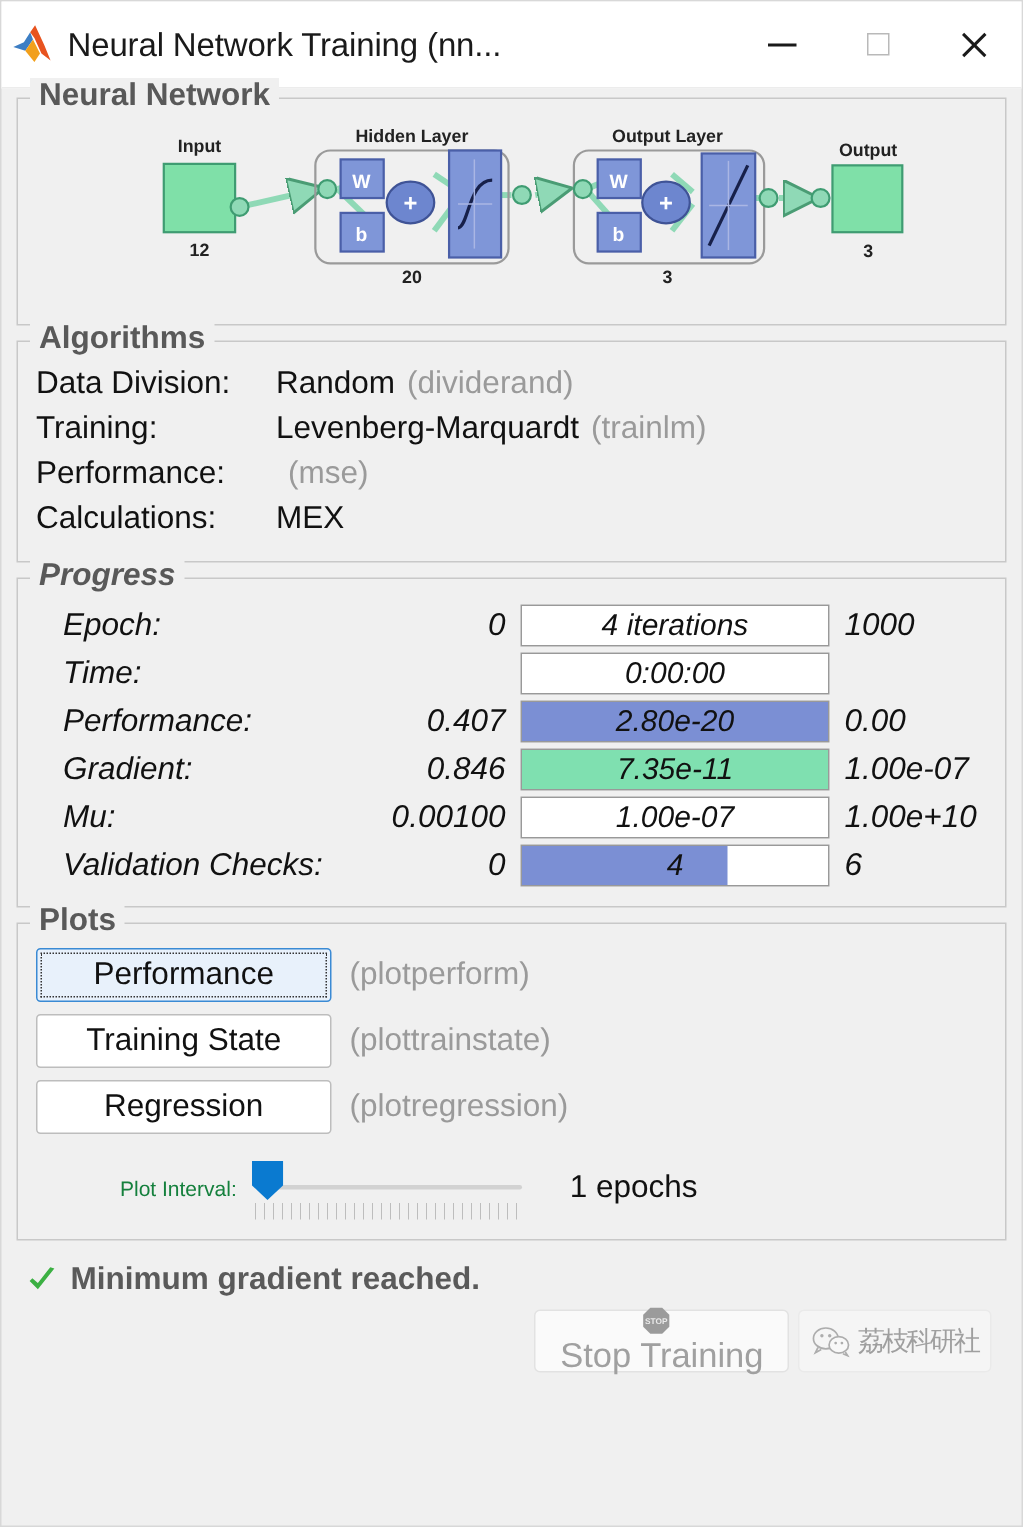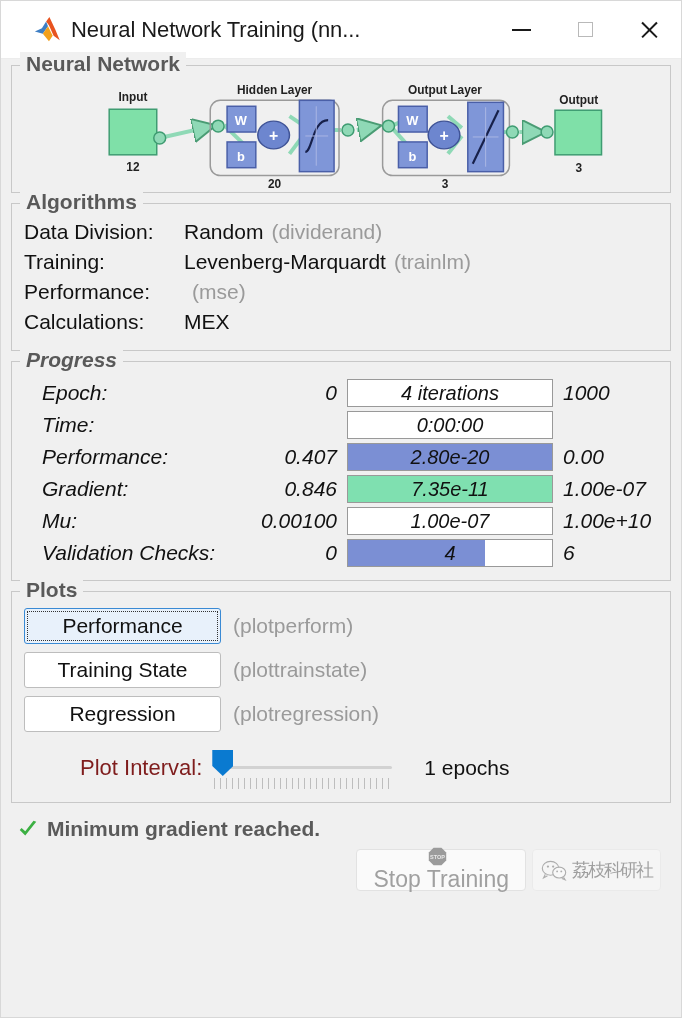--- a/index.html
+++ b/index.html
@@ -15,21 +15,21 @@
     background: #f0f0f0;
     border: 1px solid #d8d8d8;
     display: flex; flex-direction: column;
   }
 
   
   #titlebar {
     height: 58px; flex: 0 0 58px;
     background: #ffffff;
     display: flex; align-items: center;
-    padding-left: 32px;
+    padding-left: 6px;
     border-bottom: 1px solid #ececec;
   }
   #app-icon { width: 30px; height: 30px; flex: 0 0 30px; margin-right: 8px; }
   #title-text {
     font-size: 22px; color: #1a1a1a;
     white-space: nowrap; letter-spacing: -0.1px;
   }
   #winctl { margin-left: auto; display: flex; height: 100%; }
   .wbtn {
     width: 64px; height: 100%;
@@ -57,21 +57,21 @@
     padding: 14px 12px 12px 12px;
   }
   .group > .glabel {
     position: absolute; top: -14px; left: 8px;
     background: #f0f0f0; padding: 0 6px;
     font-size: 21px; font-weight: bold; color: #595959;
     white-space: nowrap;
   }
 
   
-  #nn-group { height: 128px; padding-top: 10px; }
+  #nn-group { height: 152px; padding-top: 10px; }
   #nn-diagram { width: 100%; height: 118px; display: block; }
 
   
   #algo-group { padding: 16px 27px 10px 12px; }
   .algo-row { display: flex; align-items: baseline; height: 30px; }
   .algo-key   { width: 160px; font-size: 21px; color: #111; flex: 0 0 160px; }
   .algo-val   { font-size: 21px; color: #111; }
   .algo-fn    { font-size: 21px; color: #9a9a9a; margin-left: 8px; }
 
   
@@ -102,21 +102,21 @@
     background: #ffffff; border: 1px solid #bdbdbd; border-radius: 3px;
     color: #111; cursor: default;
   }
   .plot-btn.focused {
     background: #e8f1fb; border: 1px solid #3a8ad4;
     outline: 1px dotted #333; outline-offset: -4px;
   }
   .plot-fn { font-size: 21px; color: #9a9a9a; margin-left: 12px; }
 
   #interval-row { display: flex; align-items: center; margin-top: 14px; padding-left: 56px; }
-  #interval-label { font-size: 22px; color: #7f1d1d; margin-right: 10px; }
+  #interval-label { font-size: 14px; color: #15803d; margin-right: 10px; }
   #slider-wrap { position: relative; width: 180px; height: 44px; flex: 0 0 180px; }
   #slider-track {
     position: absolute; left: 12px; right: 0; top: 20px;
     height: 3px; background: #d2d2d2; border-radius: 2px;
   }
   #slider-thumb {
     position: absolute; left: 0px; top: 4px;
     width: 21px; height: 26px; background: #0a7ad0;
     clip-path: polygon(0 0, 100% 0, 100% 62%, 50% 100%, 0 62%);
   }

